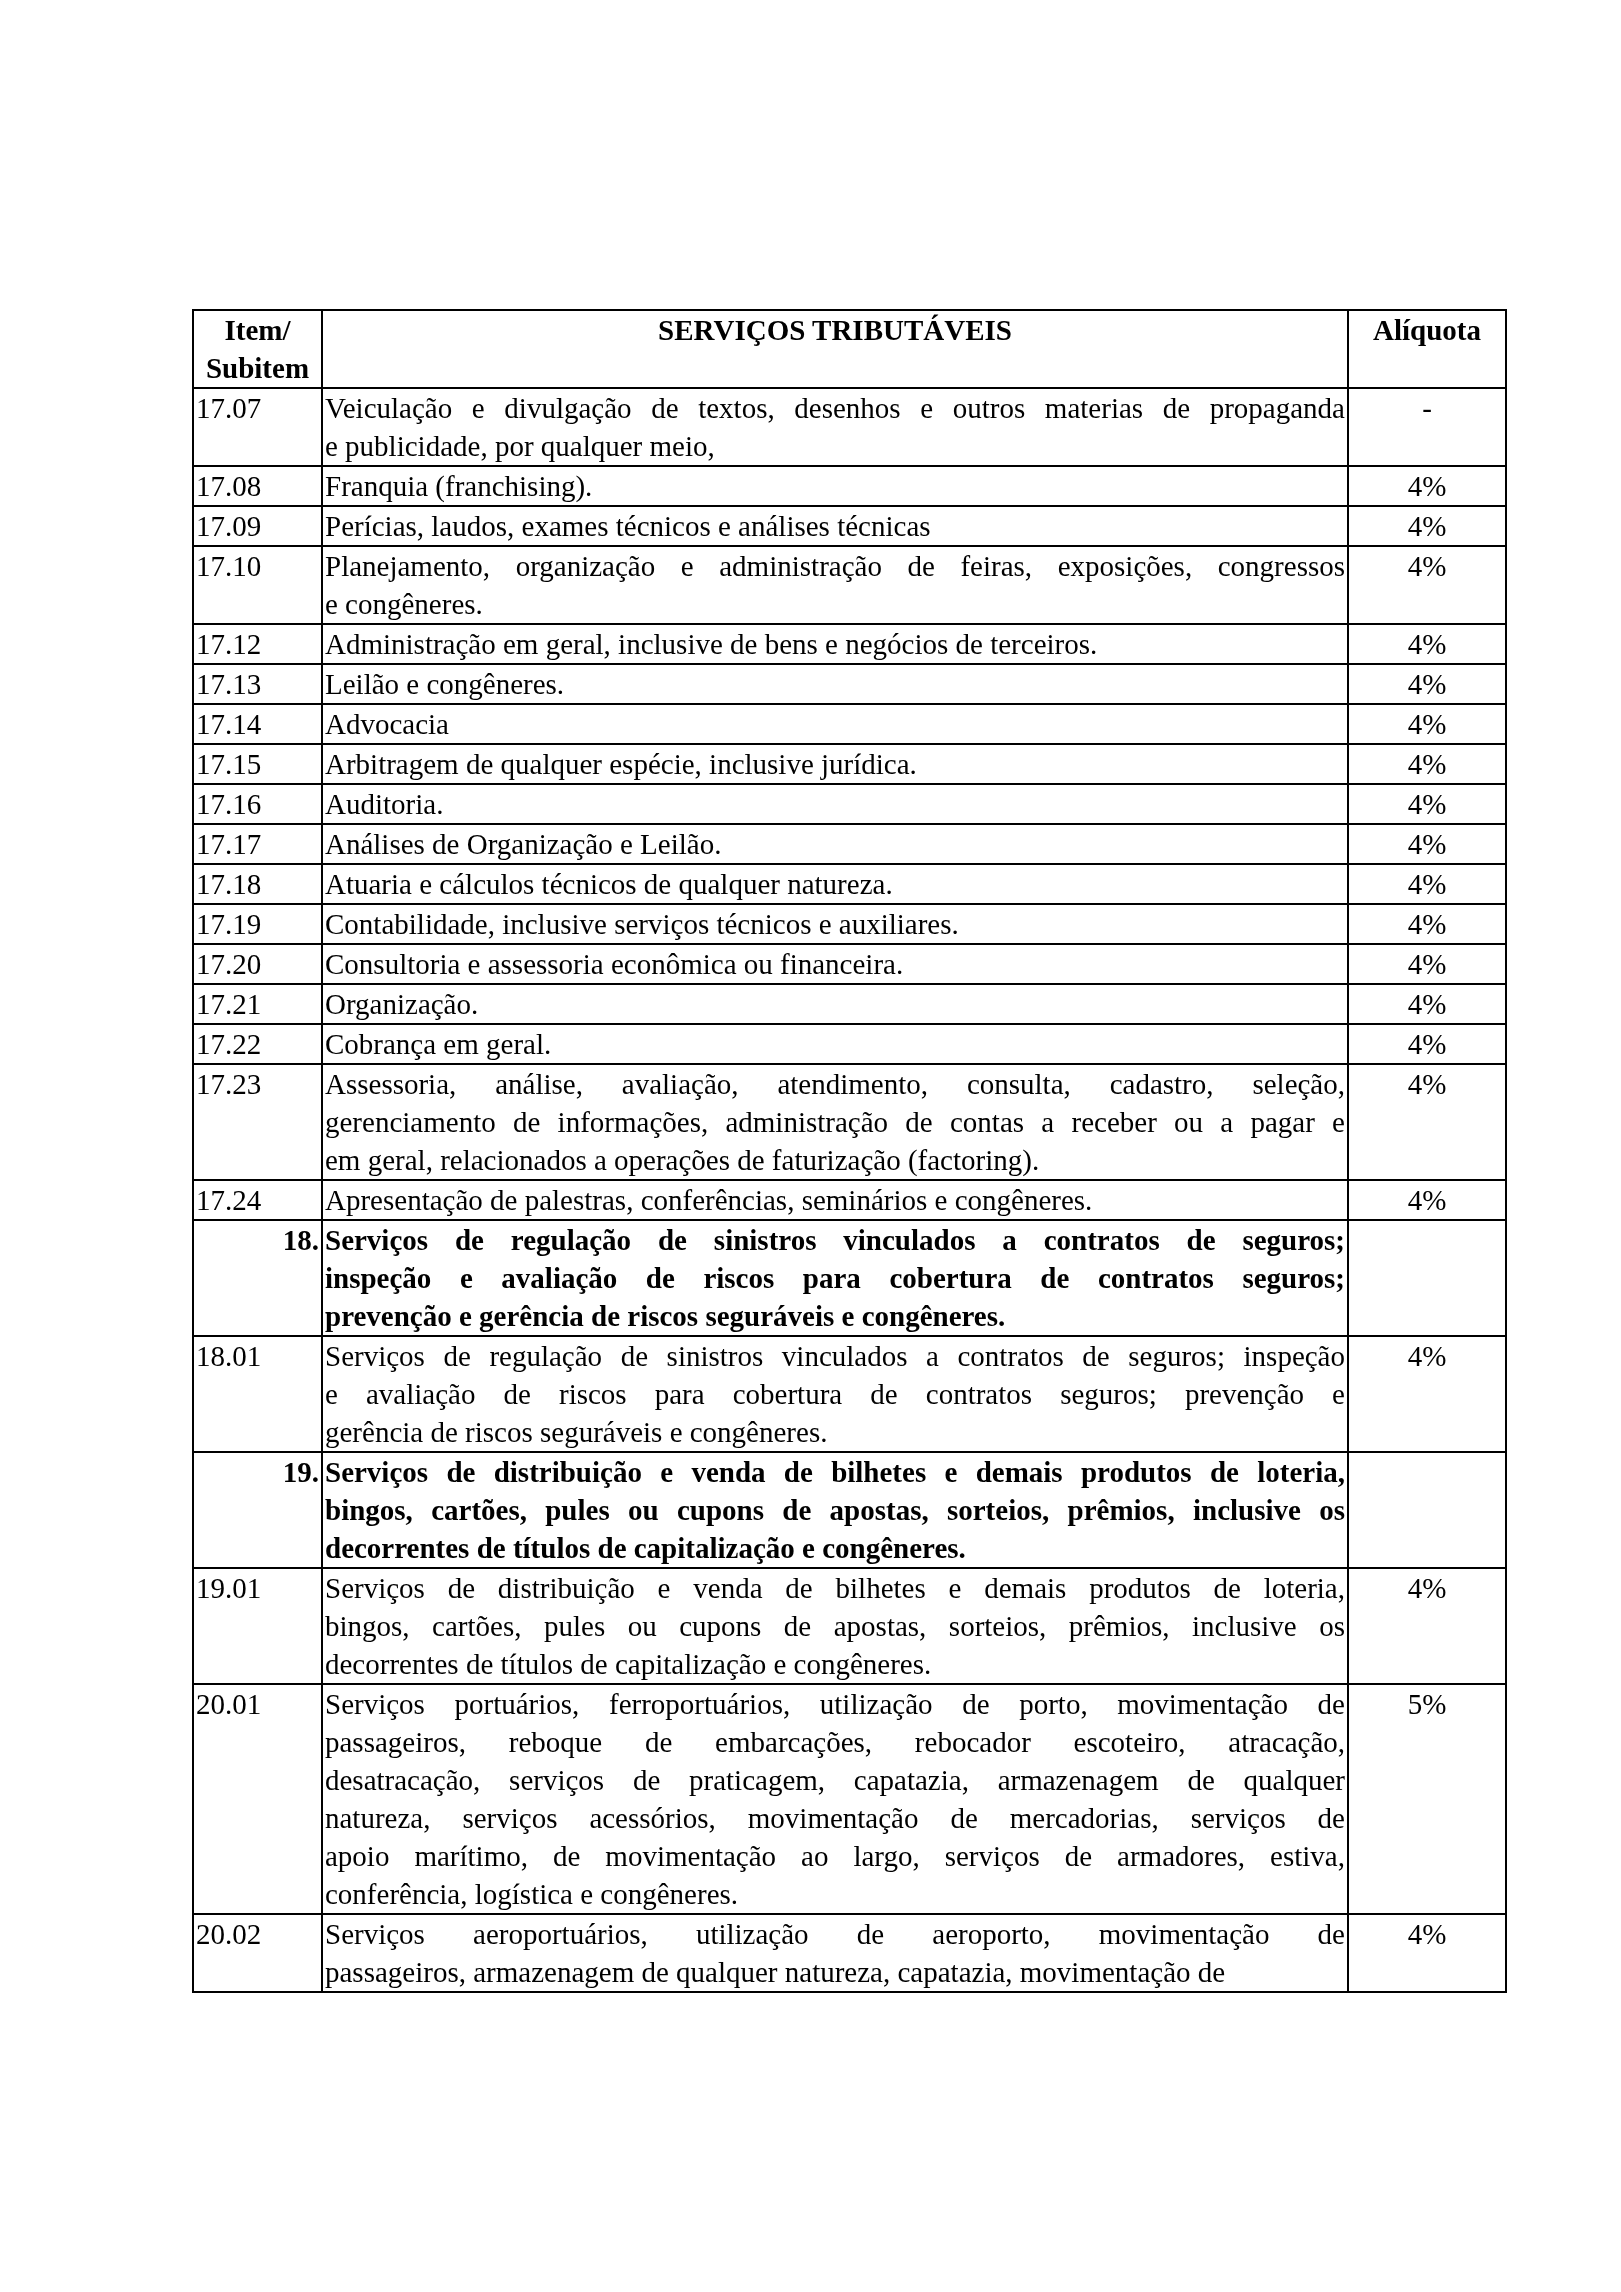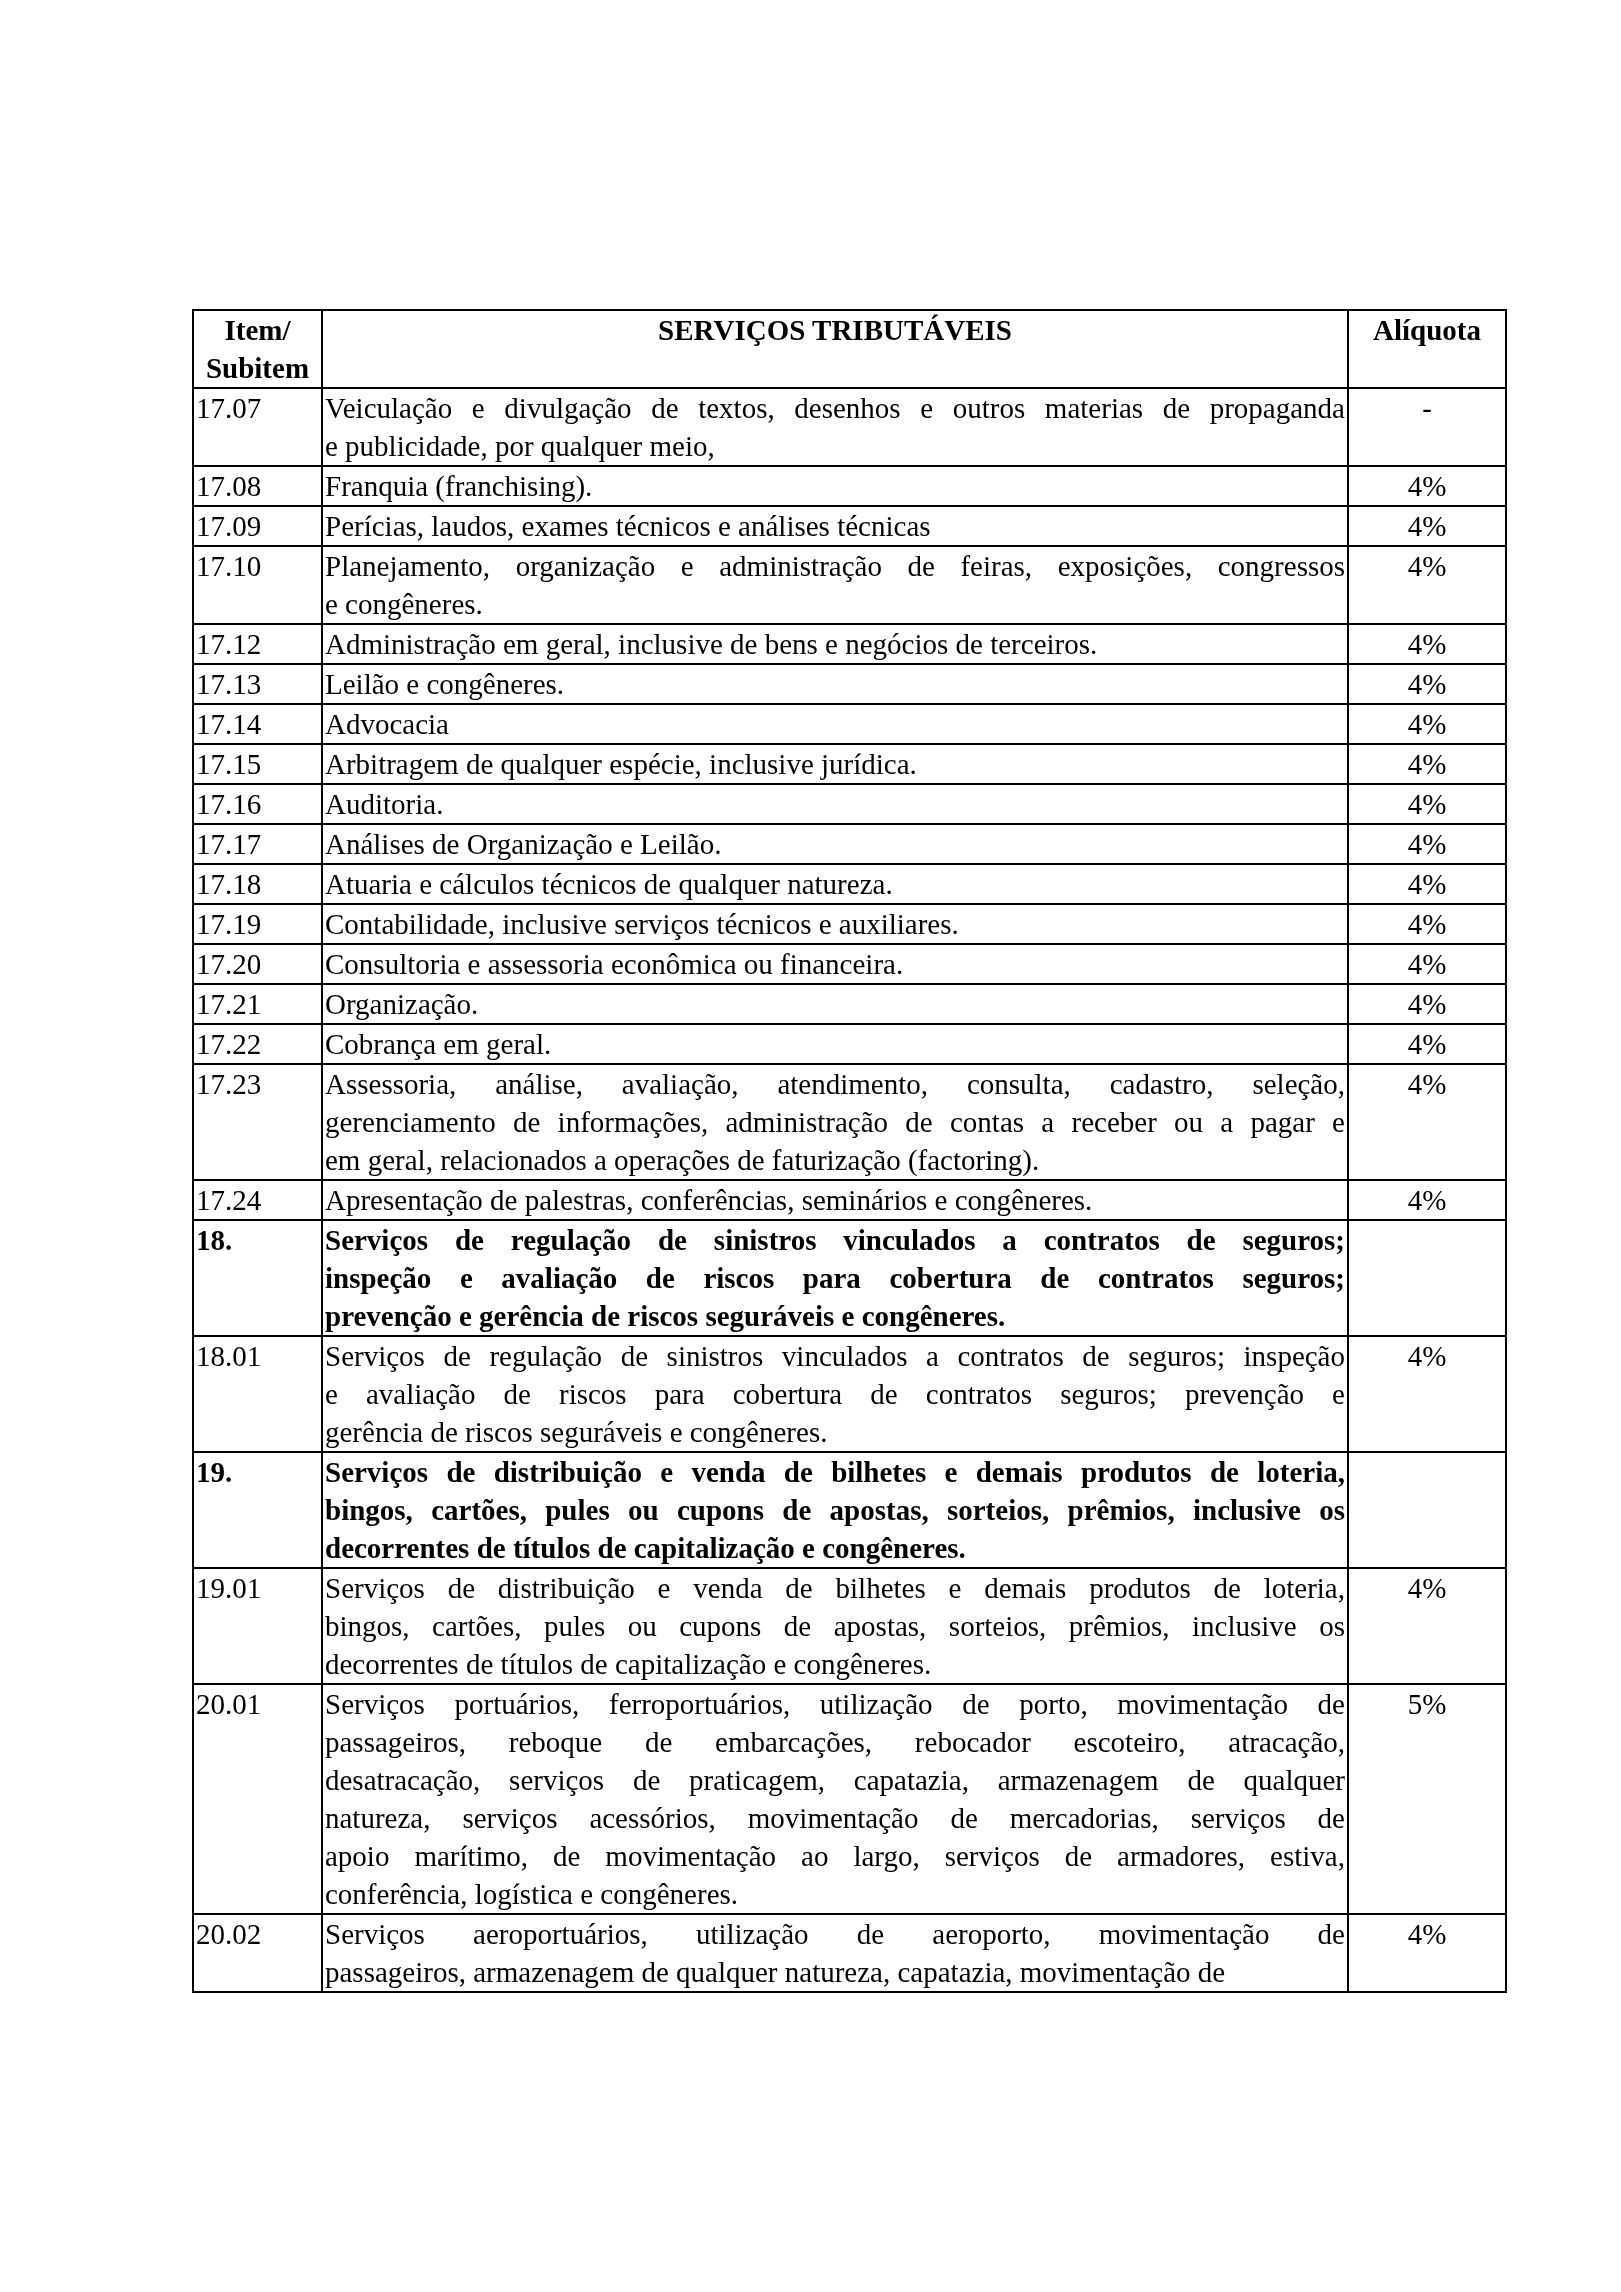--- a/index.html
+++ b/index.html
@@ -50,21 +50,21 @@
   th.h-item { line-height: 38px; }
   th.h-desc { line-height: 38px; }
   th.h-rate { line-height: 38px; }
 
   td.item { text-align: left; white-space: nowrap; }
   td.desc { text-align: justify; text-align-last: left; }
   td.rate {
     text-align: center;
     vertical-align: bottom;
   }
-  tr.group td.item, tr.group td.desc { font-weight: bold; }
+  tr.group td.item, tr.group td.desc { font-weight: bold; text-align: right; }
   tr.h1 td { height: 34px; margin-top: 23px; }
   tr.h2 td { height: 72px; margin-top: 14px; }
   tr.h3 td { height: 110px; }
   tr.h6 td { height: 222px; }
   .line { display: block; text-align: justify; text-align-last: justify; }
   .line.last { text-align-last: left; }
 </style>
 </head>
 <body>
 

